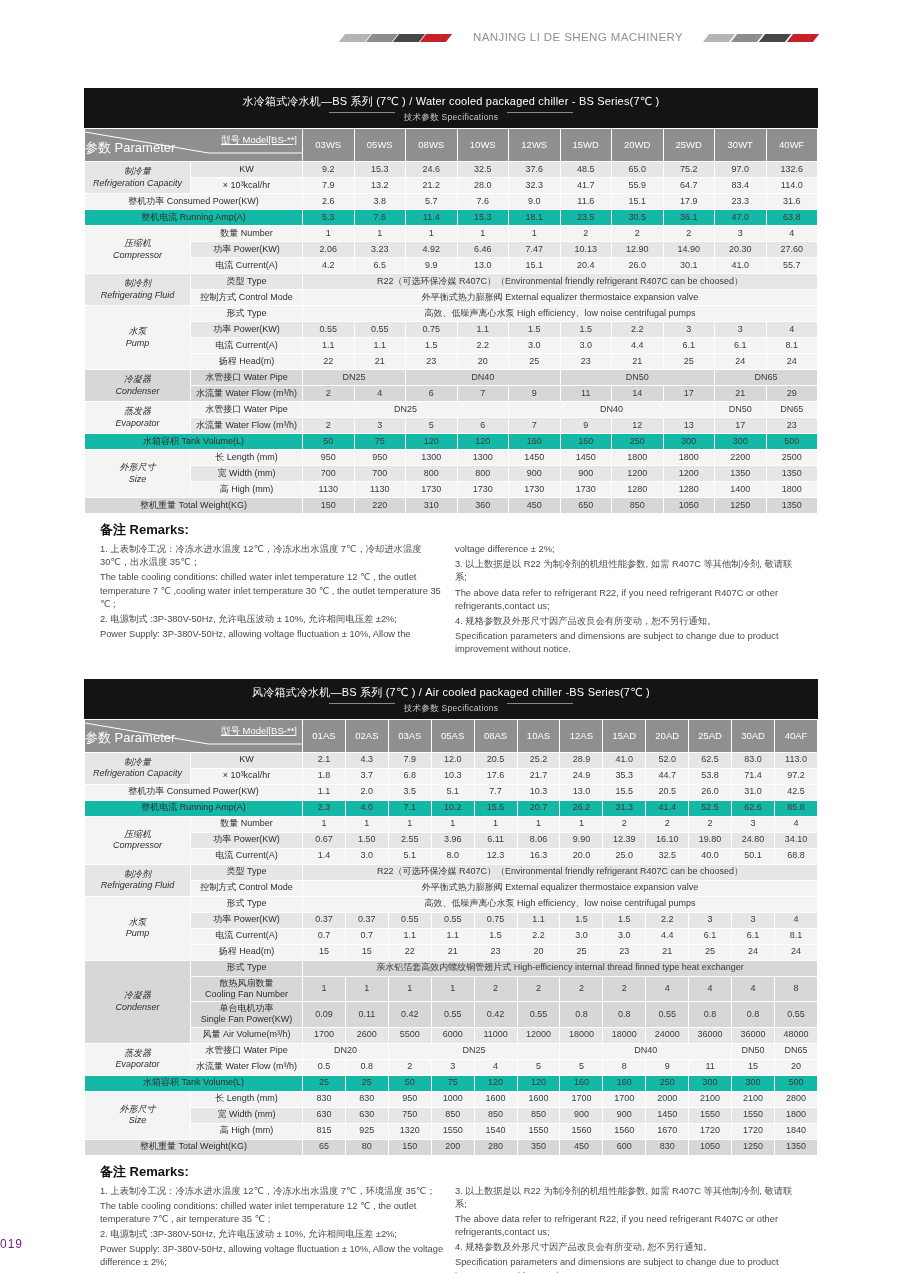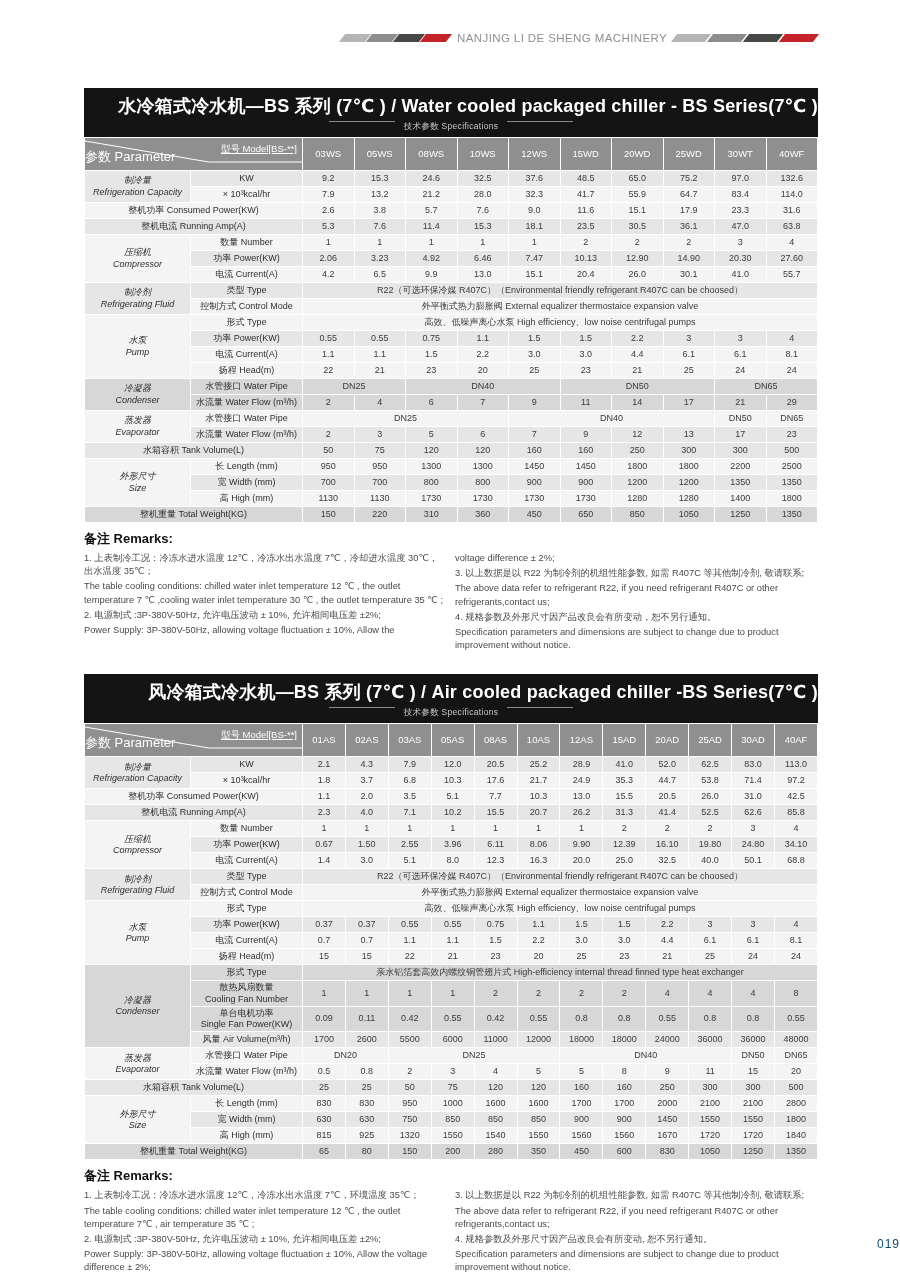--- a/index.html
+++ b/index.html
@@ -3,64 +3,64 @@
 <meta charset="utf-8">
 <style>
   html,body{margin:0;padding:0;}
   body{
     width:900px;height:1273px;position:relative;background:#ffffff;
     font-family:"Liberation Sans","DejaVu Sans",sans-serif;color:#333;
     overflow:hidden;
   }
   
   .banner{position:absolute;top:31px;left:342px;right:82px;height:13px;
-    display:flex;align-items:center;gap:7px;}
+    display:flex;gap:23px;}
   .stripes{display:flex;align-items:center;}
   .chev{height:8px;transform:skewX(-38deg);margin-right:1px;}
   .chev.c1{background:#b5b5b5;width:26px;}
   .chev.c2{background:#8d8d8d;width:26px;}
   .chev.c3{background:#474747;width:26px;}
   .chev.c4{background:#c5232a;width:26px;}
   .stripes.right{flex:1;}
   .stripes.right .chev{flex:1;margin-right:2px;}
   .company{color:#8f8f8f;font-size:11.5px;white-space:nowrap;letter-spacing:.4px;}
   
   .content{position:absolute;left:84px;top:88px;width:734px;}
   .titlebar{background:#141414;color:#fff;padding:6px 0 4px;}
-  .tb-title{text-align:right;font-size:18px;font-weight:bold;letter-spacing:.2px;}
+  .tb-title{text-align:center;font-size:11px;font-weight:normal;letter-spacing:.2px;}
   .tb-sub{display:flex;align-items:flex-start;justify-content:center;gap:9px;margin-top:3px;}
   .subline{width:66px;height:1px;background:#8a8a8a;}
   .subtext{color:#c9c9c9;font-size:8.5px;letter-spacing:.3px;}
   table.spec{width:100%;border-collapse:collapse;table-layout:fixed;}
   .spec th,.spec td{border:1px solid #ffffff;font-size:9px;text-align:center;
     vertical-align:middle;padding:1px 2px;line-height:1.25;color:#3a3a3a;
     overflow:hidden;}
   .spec thead th{background:#8f8f8f;color:#fff;font-weight:normal;font-size:9.5px;height:30px;}
   th.corner{background:#c5232a;position:relative;padding:0;}
   th.corner svg{position:absolute;left:0;top:0;width:100%;height:100%;}
   th.corner polyline{stroke:#ffffff;fill:none;stroke-width:1;vector-effect:non-scaling-stroke;}
   th.corner .p{position:absolute;left:0;bottom:5px;color:#fff;font-size:13px;}
   th.corner .m{position:absolute;right:5px;top:5px;color:#fff;font-size:9.5px;text-decoration:underline;}
   td.glabel{white-space:pre-line;color:#2e2e2e;font-style:italic;}
   td.slabel{white-space:pre-line;color:#2e2e2e;}
   td.wlabel{color:#2e2e2e;}
   td.v{height:13px;}
   .bg-w{background:#f4f4f4;}
   .bg-l{background:#e6e6e6;}
   .bg-m{background:#d7d7d7;}
-  .bg-d{background:#e5e5e5;}
+  .bg-d{background:#14b8a6;}
   
-  .remarks{margin:7px 0 20px;}
+  .remarks{margin:7px 16px 20px;}
   .remarks h3{margin:0 0 4px;font-size:13px;color:#111;}
   .rcols{display:flex;gap:8px;}
   .rcol{flex:1;}
   .rcol p{margin:0 0 2px;font-size:9.3px;color:#4a4a4a;line-height:1.42;}
   
-  .pagefoot{position:absolute;bottom:22px;left:0;width:100%;text-align:right;
-    color:#0c4a6e;font-size:12px;letter-spacing:1px;}
+  .pagefoot{position:absolute;bottom:22px;left:0;width:100%;text-align:left;
+    color:#701a75;font-size:12px;letter-spacing:1px;}
 </style>
 </head>
 <body>
 
 <header class="banner">
   <div class="stripes left">
     <span class="chev c1"></span>
     <span class="chev c2"></span>
     <span class="chev c3"></span>
     <span class="chev c4"></span>

